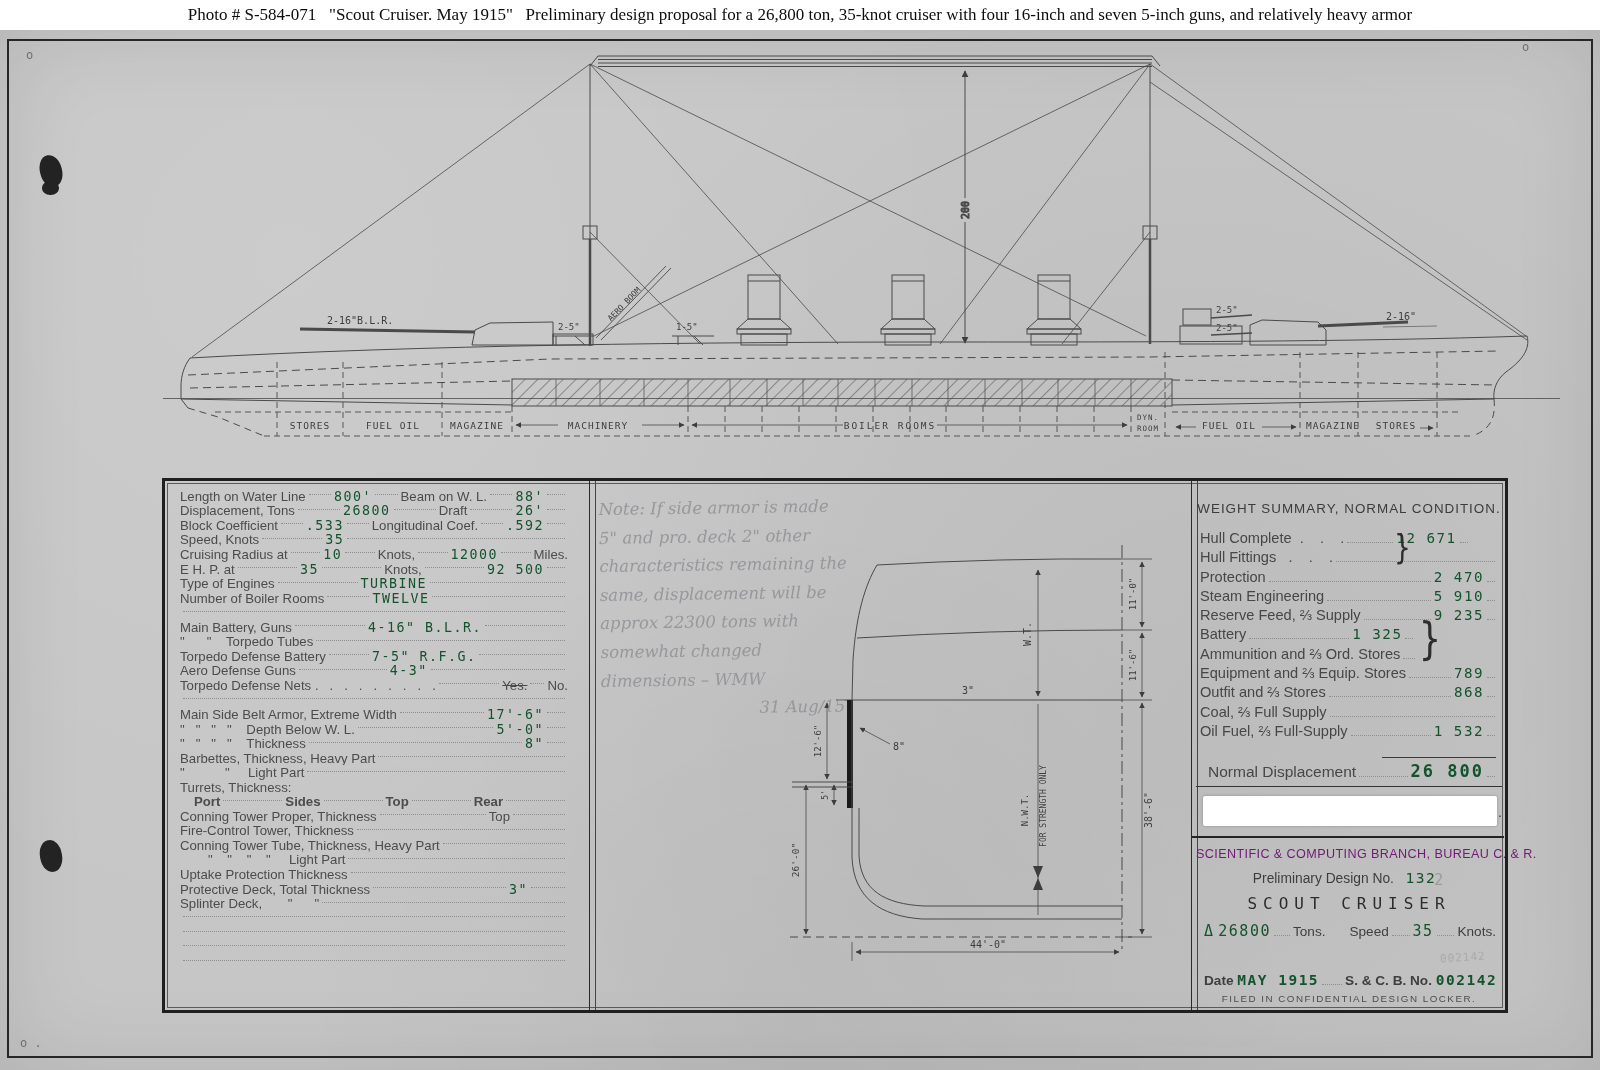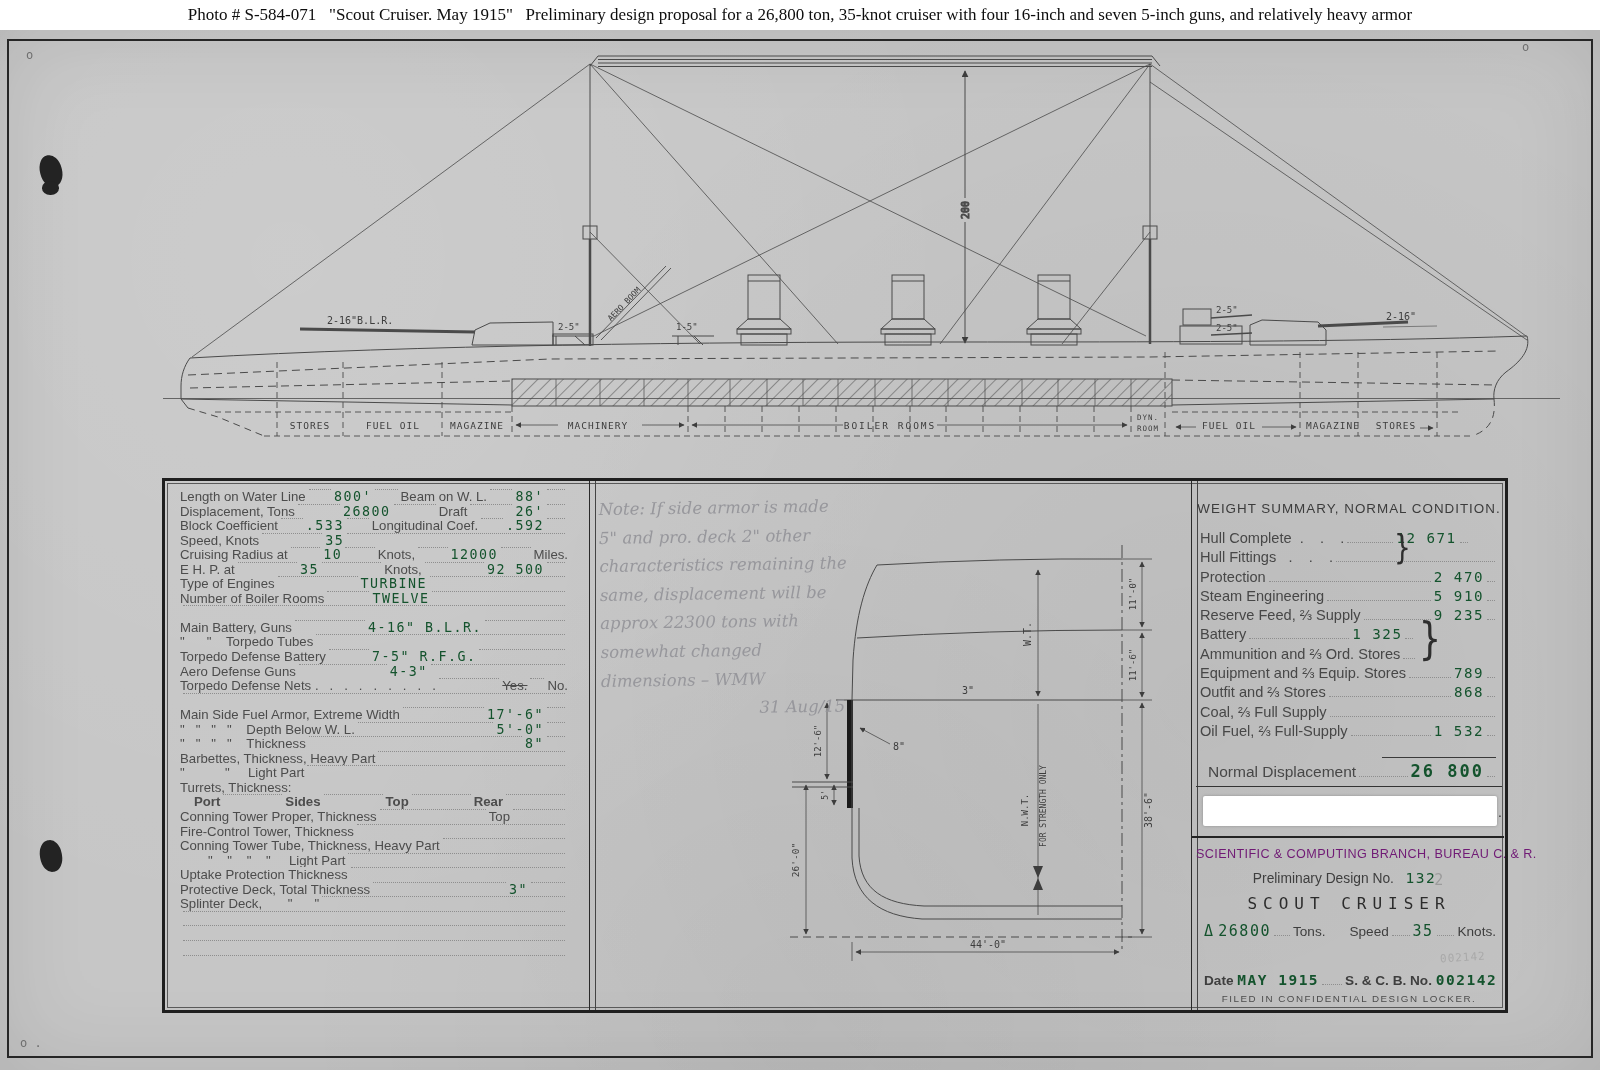--- a/index.html
+++ b/index.html
@@ -22,21 +22,21 @@
   .hole{position:absolute;background:#232323;border-radius:48%;}
   .cornermark{position:absolute;font-family:"DejaVu Sans Mono",monospace;color:#6f6f6f;font-size:12px;}
   
   .panel-outer{position:absolute;left:162px;top:478px;width:1340px;height:529px;
                border:3px solid #1f1f1f;}
   .panel-inner{position:absolute;left:2px;top:2px;right:2px;bottom:2px;border:1px solid #5a5a5a;}
   .vdiv{position:absolute;top:0;bottom:0;width:5px;border-left:1.5px solid #2a2a2a;border-right:1px solid #444;}
   
   .gi{position:absolute;left:180px;top:489px;width:388px;height:514px;color:#4c4c4c;}
   .gi-title{text-align:center;font-size:19px;letter-spacing:2.5px;color:#2f2f2f;height:26px;}
-  .gr{display:flex;align-items:flex-start;height:14.55px;font-size:13.2px;white-space:nowrap;overflow:hidden;}
+  .gr{display:flex;align-items:center;height:14.55px;font-size:13.2px;white-space:nowrap;overflow:hidden;}
   .gr .lbl{color:#4c4c4c;}
   .lead{flex:1 1 auto;border-bottom:1.5px dotted #8e8e8e;margin:0 3px 3px 3px;min-width:5px;}
   .lead.tail{flex:0 1 18px;}
   .hw{font-family:"DejaVu Sans Mono",monospace;letter-spacing:1.5px;color:#14532d;font-size:13.3px;}
   .strike{text-decoration:line-through;}
   
   .note{position:absolute;left:600px;top:494px;width:276px;
         font-family:"DejaVu Serif",serif;font-style:italic;font-size:16.5px;color:#97979c;
         line-height:28.6px;transform:rotate(-0.8deg);}
   .note .sig{margin-left:158px;}
@@ -458,21 +458,21 @@
       <span class="lead"></span>
     <span class="lbl strike">Yes.</span>
     <span class="lead" style="flex:0 0 14px;"></span>
     <span class="lbl">No.</span>
   </div>
   <div class="gr">
       <span class="lead"></span>
     </div>
 
   <div class="gr">
-    <span class="lbl">Main Side Fuel Armor, Extreme Width</span>
+    <span class="lbl">Main Side Belt Armor, Extreme Width</span>
       <span class="lead"></span>
     <span class="hw">17'-6"</span>
       <span class="lead tail"></span>
   </div>
   <div class="gr">
     <span class="lbl">"&nbsp;&nbsp;&nbsp;"&nbsp;&nbsp;&nbsp;"&nbsp;&nbsp;&nbsp;"&nbsp;&nbsp;&nbsp;&nbsp;Depth Below W. L.</span>
       <span class="lead"></span>
     <span class="hw">5'-0"</span>
       <span class="lead tail"></span>
   </div>

